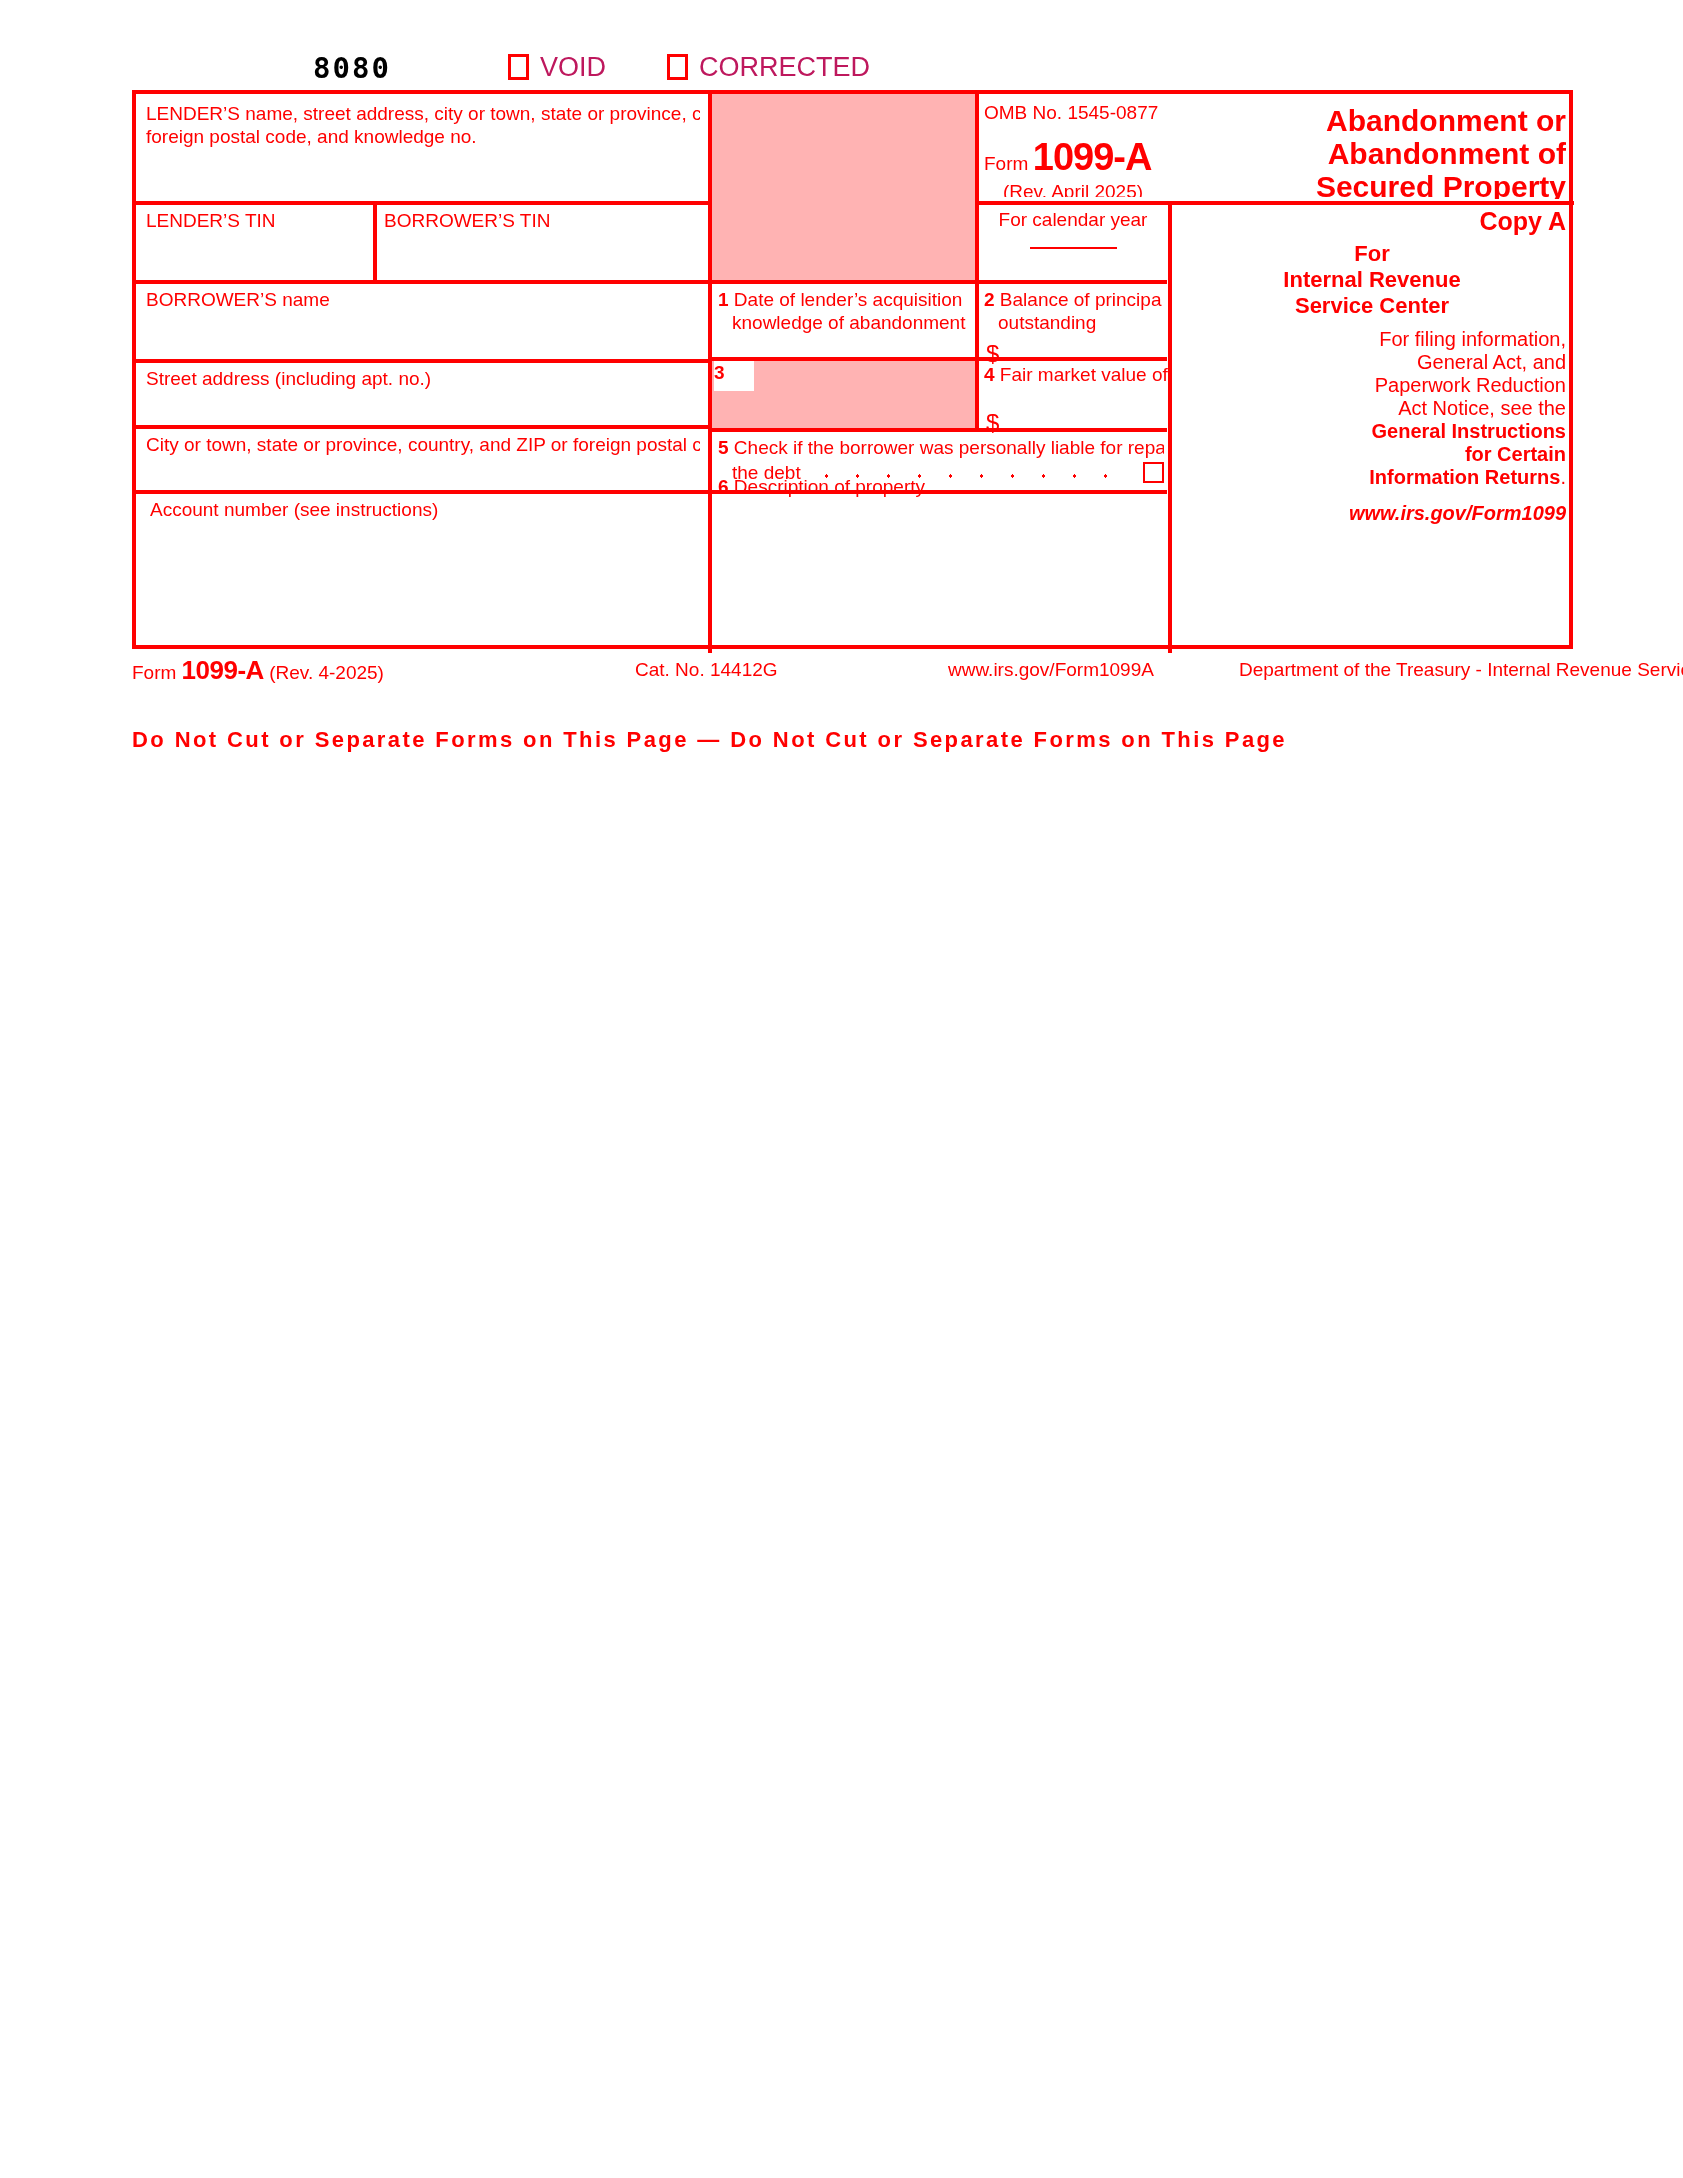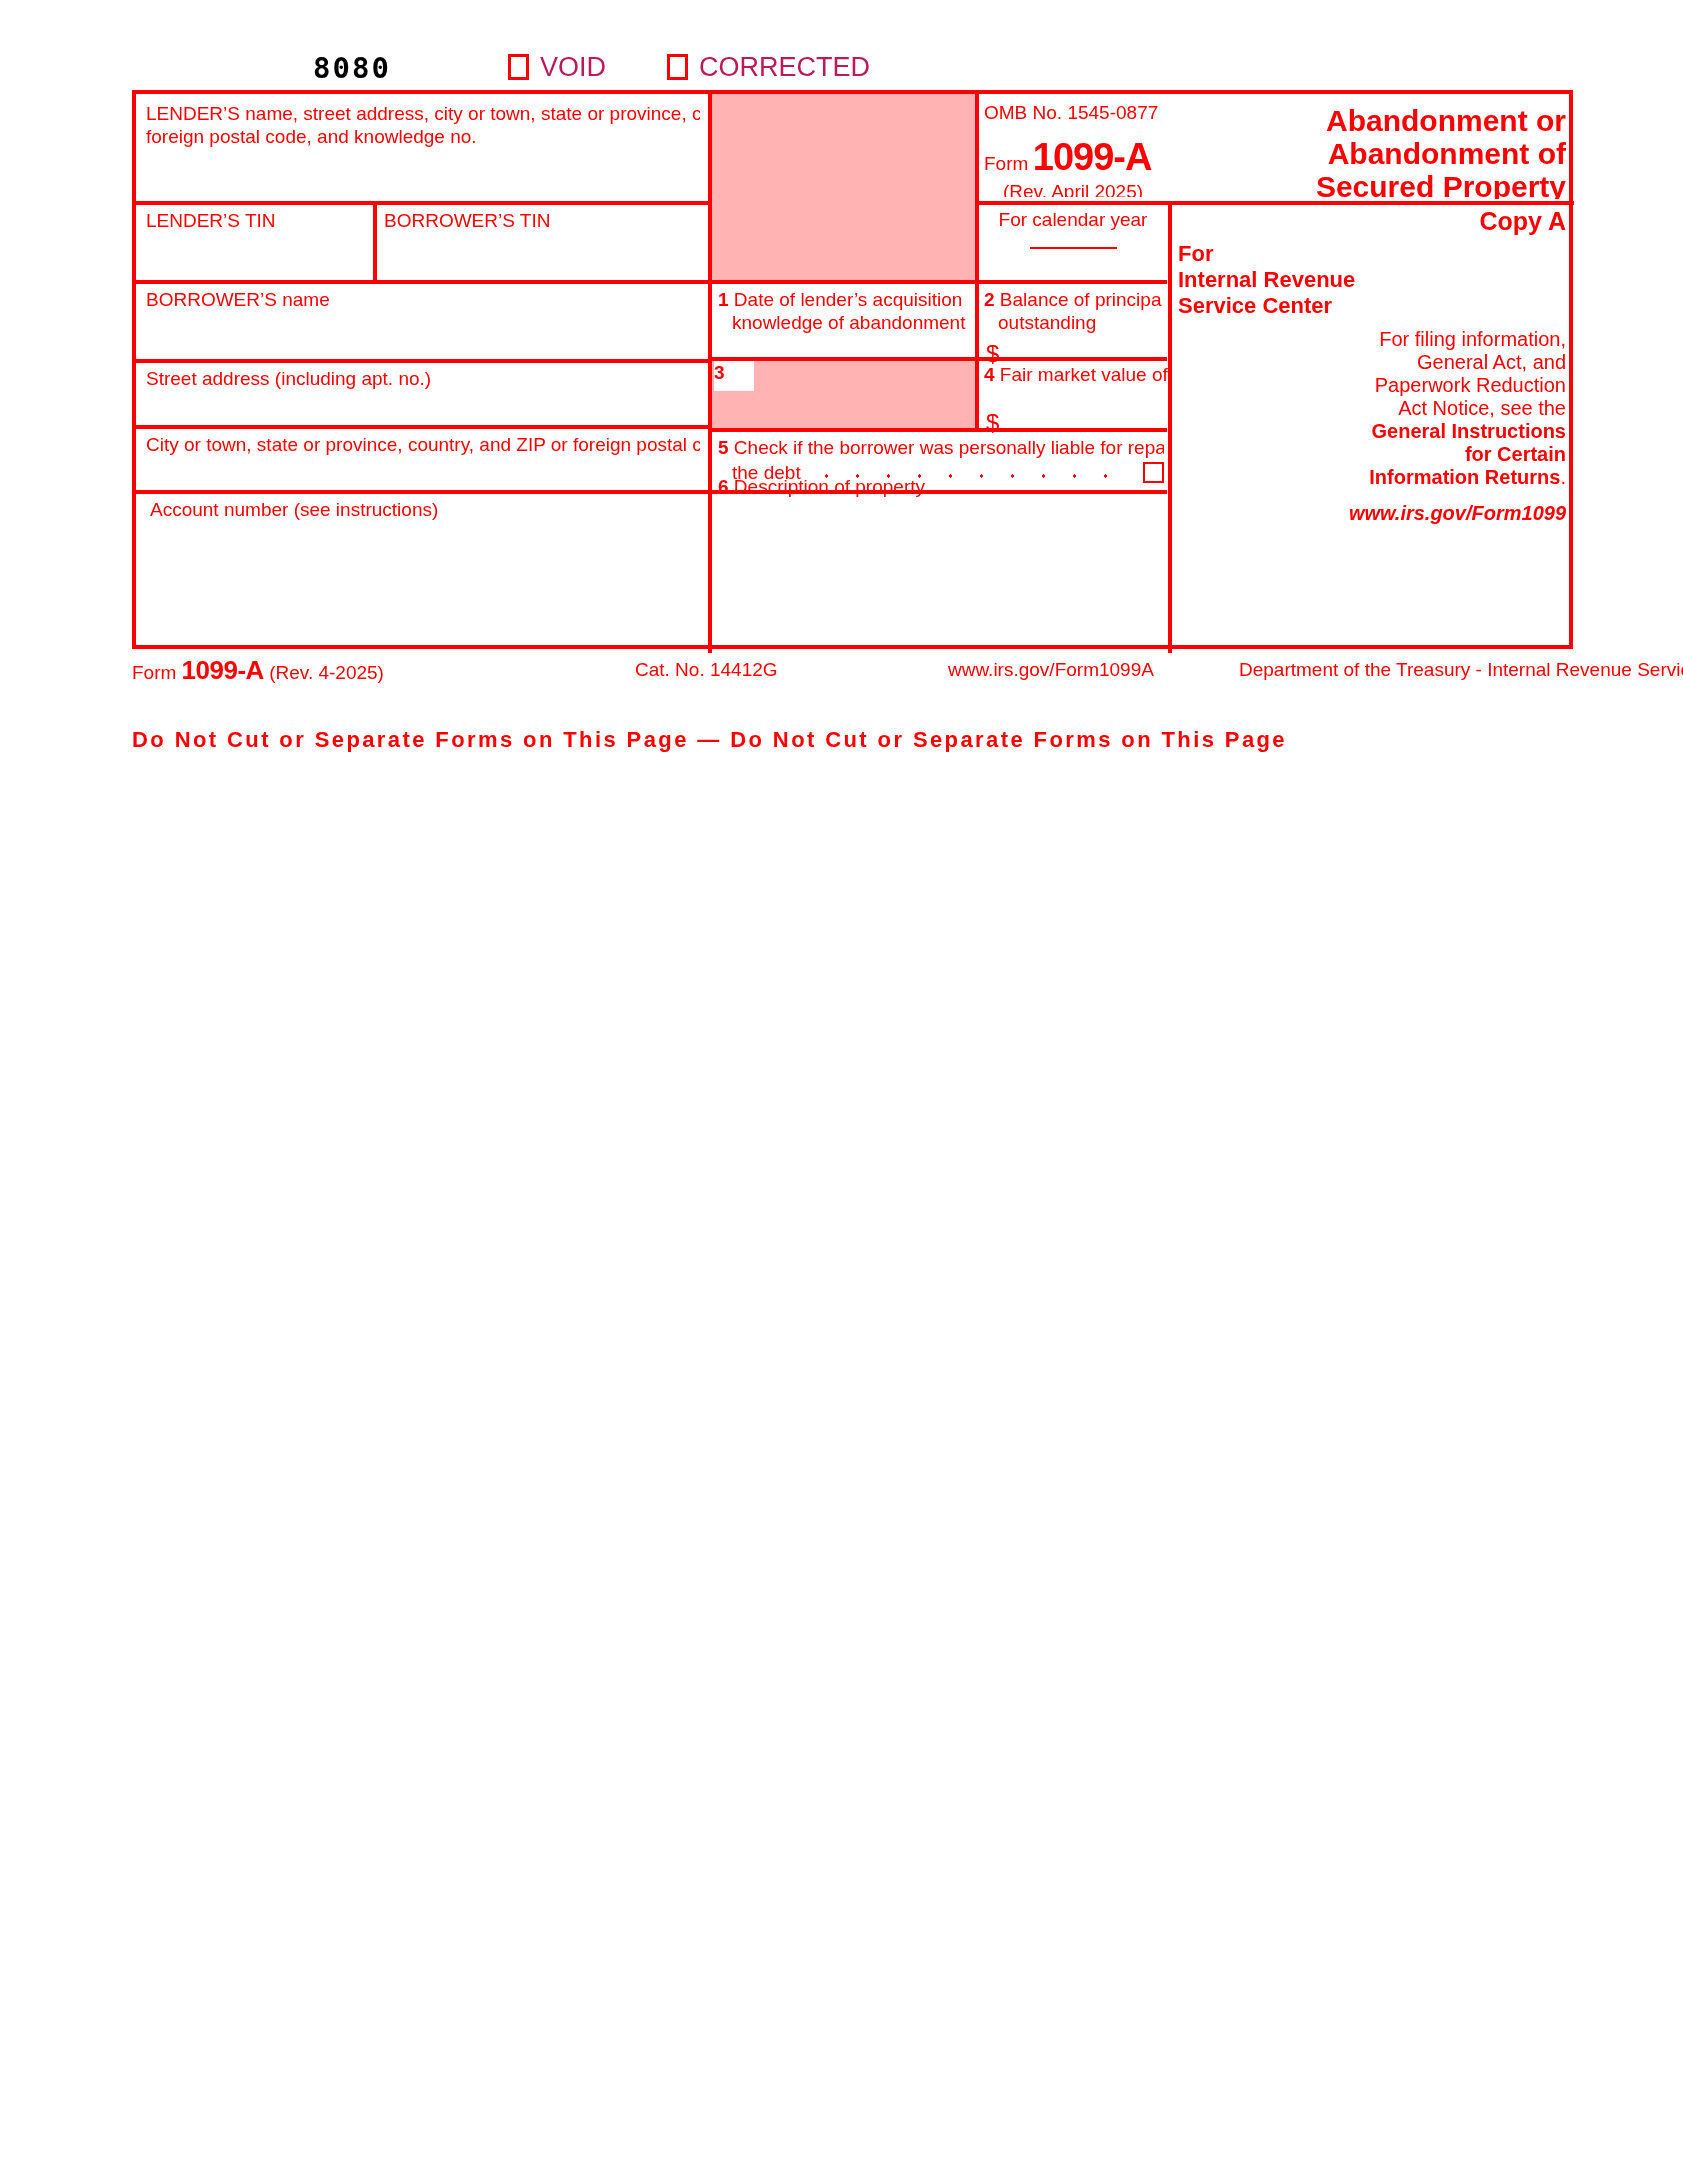--- a/index.html
+++ b/index.html
@@ -152,21 +152,21 @@
 
   .copy-a {
     font-size: 25px;
     font-weight: bold;
     text-align: right;
     line-height: 28px;
   }
   .copy-for {
     font-size: 22px;
     font-weight: bold;
-    text-align: left;
+    text-align: center;
     line-height: 26px;
   }
   .notice-text {
     font-size: 20px;
     line-height: 23px;
     text-align: right;
   }
   .notice-text b { font-weight: bold; }
   .notice-url {
     font-size: 20px;

